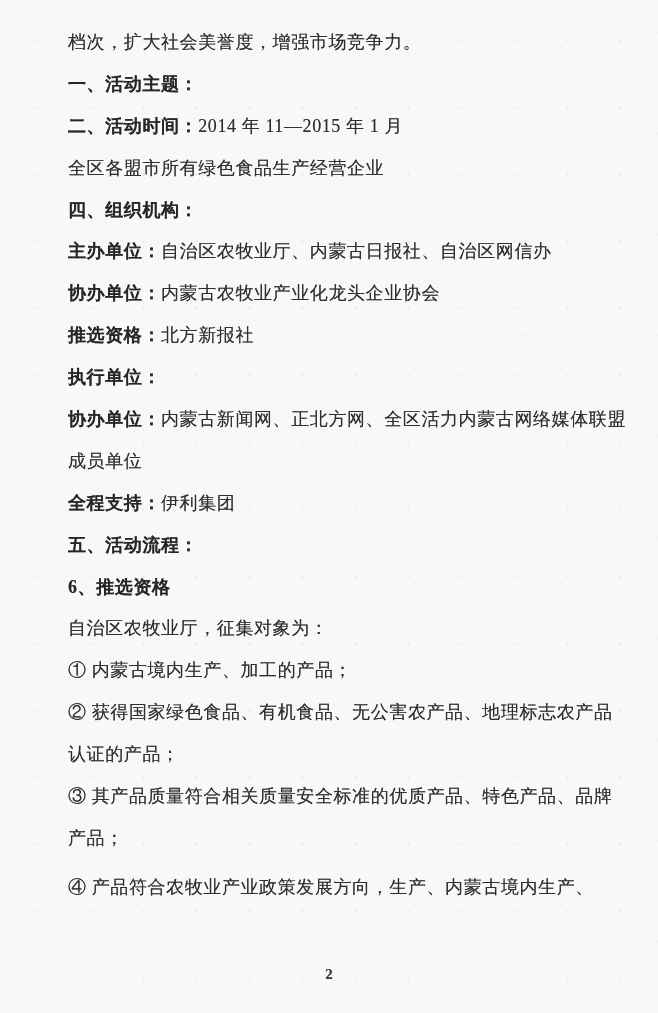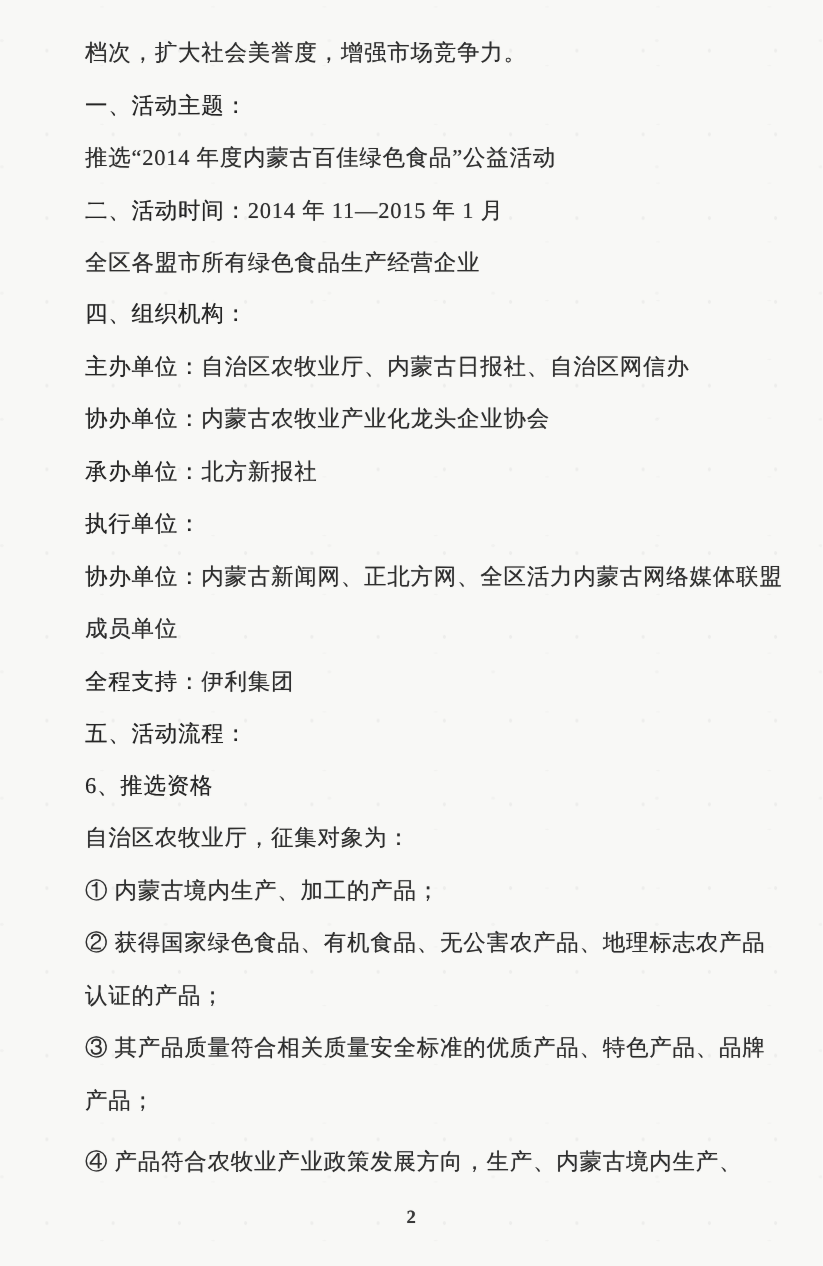--- a/index.html
+++ b/index.html
@@ -36,21 +36,21 @@
   .line {
     height: 41.9px;
     display: flex;
     align-items: center;
     white-space: nowrap;
     font-size: 18px;
     letter-spacing: 0.6px;
     text-shadow: 0 0 0.6px rgba(40,40,40,0.55);
   }
   .line .b {
-    font-weight: 400;
+    font-weight: 700;
     color: #262626;
   }
   .line.gap-before {
     margin-top: 7px;
   }
   .page-number {
     position: absolute;
     top: 966px;
     left: 0;
     width: 658px;
@@ -70,24 +70,20 @@
     <div class="line">
         <span class="b"></span>
         <span>档次，扩大社会美誉度，增强市场竞争力。</span>
       </div>
 
     <div class="line">
         <span class="b">一、活动主题：</span>
         <span></span>
       </div>
 
-    <div class="line">
-        <span class="b"></span>
-        <span>推选“2014 年度内蒙古百佳绿色食品”公益活动</span>
-      </div>
 
     <div class="line">
         <span class="b">二、活动时间：</span>
         <span>2014 年 11—2015 年 1 月</span>
       </div>
 
     <div class="line">
         <span>全区各盟市所有绿色食品生产经营企业</span>
       </div>
 
@@ -100,21 +96,21 @@
         <span class="b">主办单位：</span>
         <span>自治区农牧业厅、内蒙古日报社、自治区网信办</span>
       </div>
 
     <div class="line">
         <span class="b">协办单位：</span>
         <span>内蒙古农牧业产业化龙头企业协会</span>
       </div>
 
     <div class="line">
-        <span class="b">承办单位：</span>
+        <span class="b">推选资格：</span>
         <span>北方新报社</span>
       </div>
 
     <div class="line">
         <span class="b">执行单位：</span>
       </div>
 
     <div class="line">
         <span class="b">协办单位：</span>
         <span>内蒙古新闻网、正北方网、全区活力内蒙古网络媒体联盟</span>

